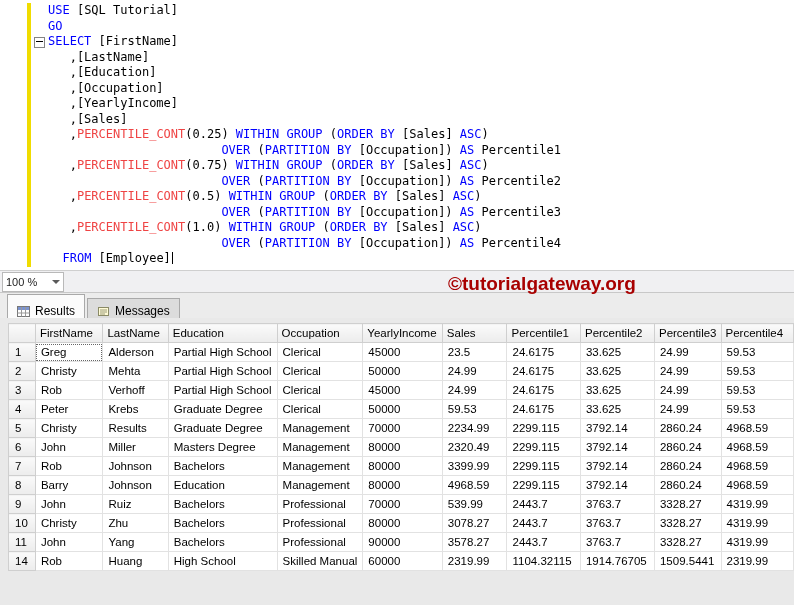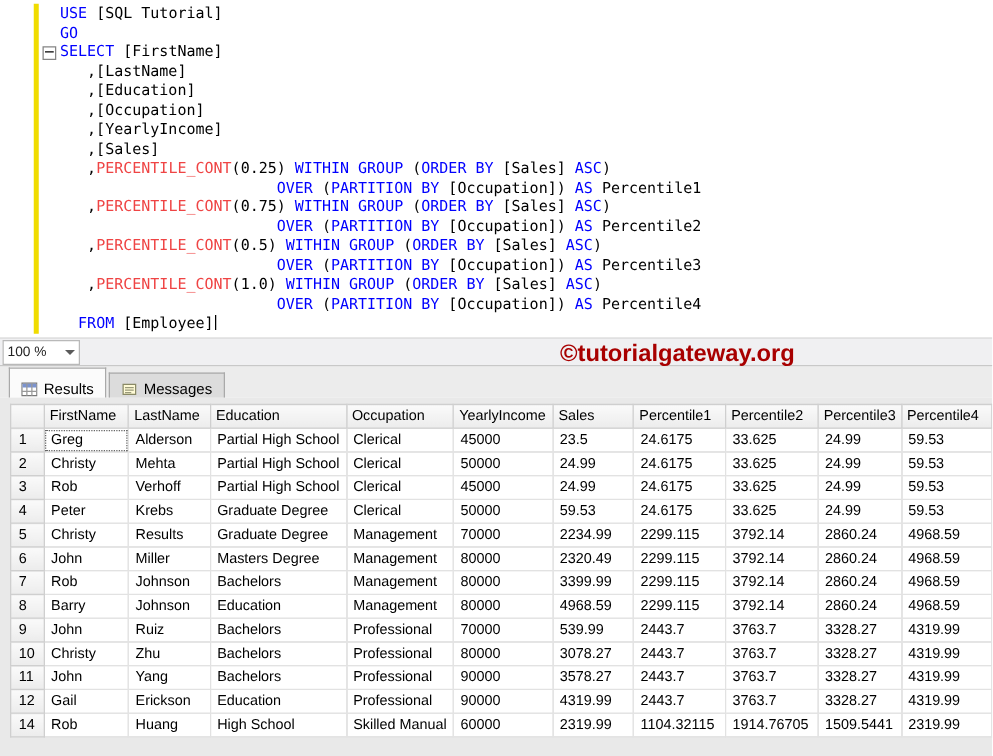--- a/index.html
+++ b/index.html
@@ -259,33 +259,20 @@
             <td>Bachelors</td>
             <td>Professional</td>
             <td>90000</td>
             <td>3578.27</td>
             <td>2443.7</td>
             <td>3763.7</td>
             <td>3328.27</td>
             <td>4319.99</td>
           </tr>
           <tr>
-            <th>12</th>
-            <td>Gail</td>
-            <td>Erickson</td>
-            <td>Education</td>
-            <td>Professional</td>
-            <td>90000</td>
-            <td>4319.99</td>
-            <td>2443.7</td>
-            <td>3763.7</td>
-            <td>3328.27</td>
-            <td>4319.99</td>
-          </tr>
-          <tr>
             <th>14</th>
             <td>Rob</td>
             <td>Huang</td>
             <td>High School</td>
             <td>Skilled Manual</td>
             <td>60000</td>
             <td>2319.99</td>
             <td>1104.32115</td>
             <td>1914.76705</td>
             <td>1509.5441</td>

